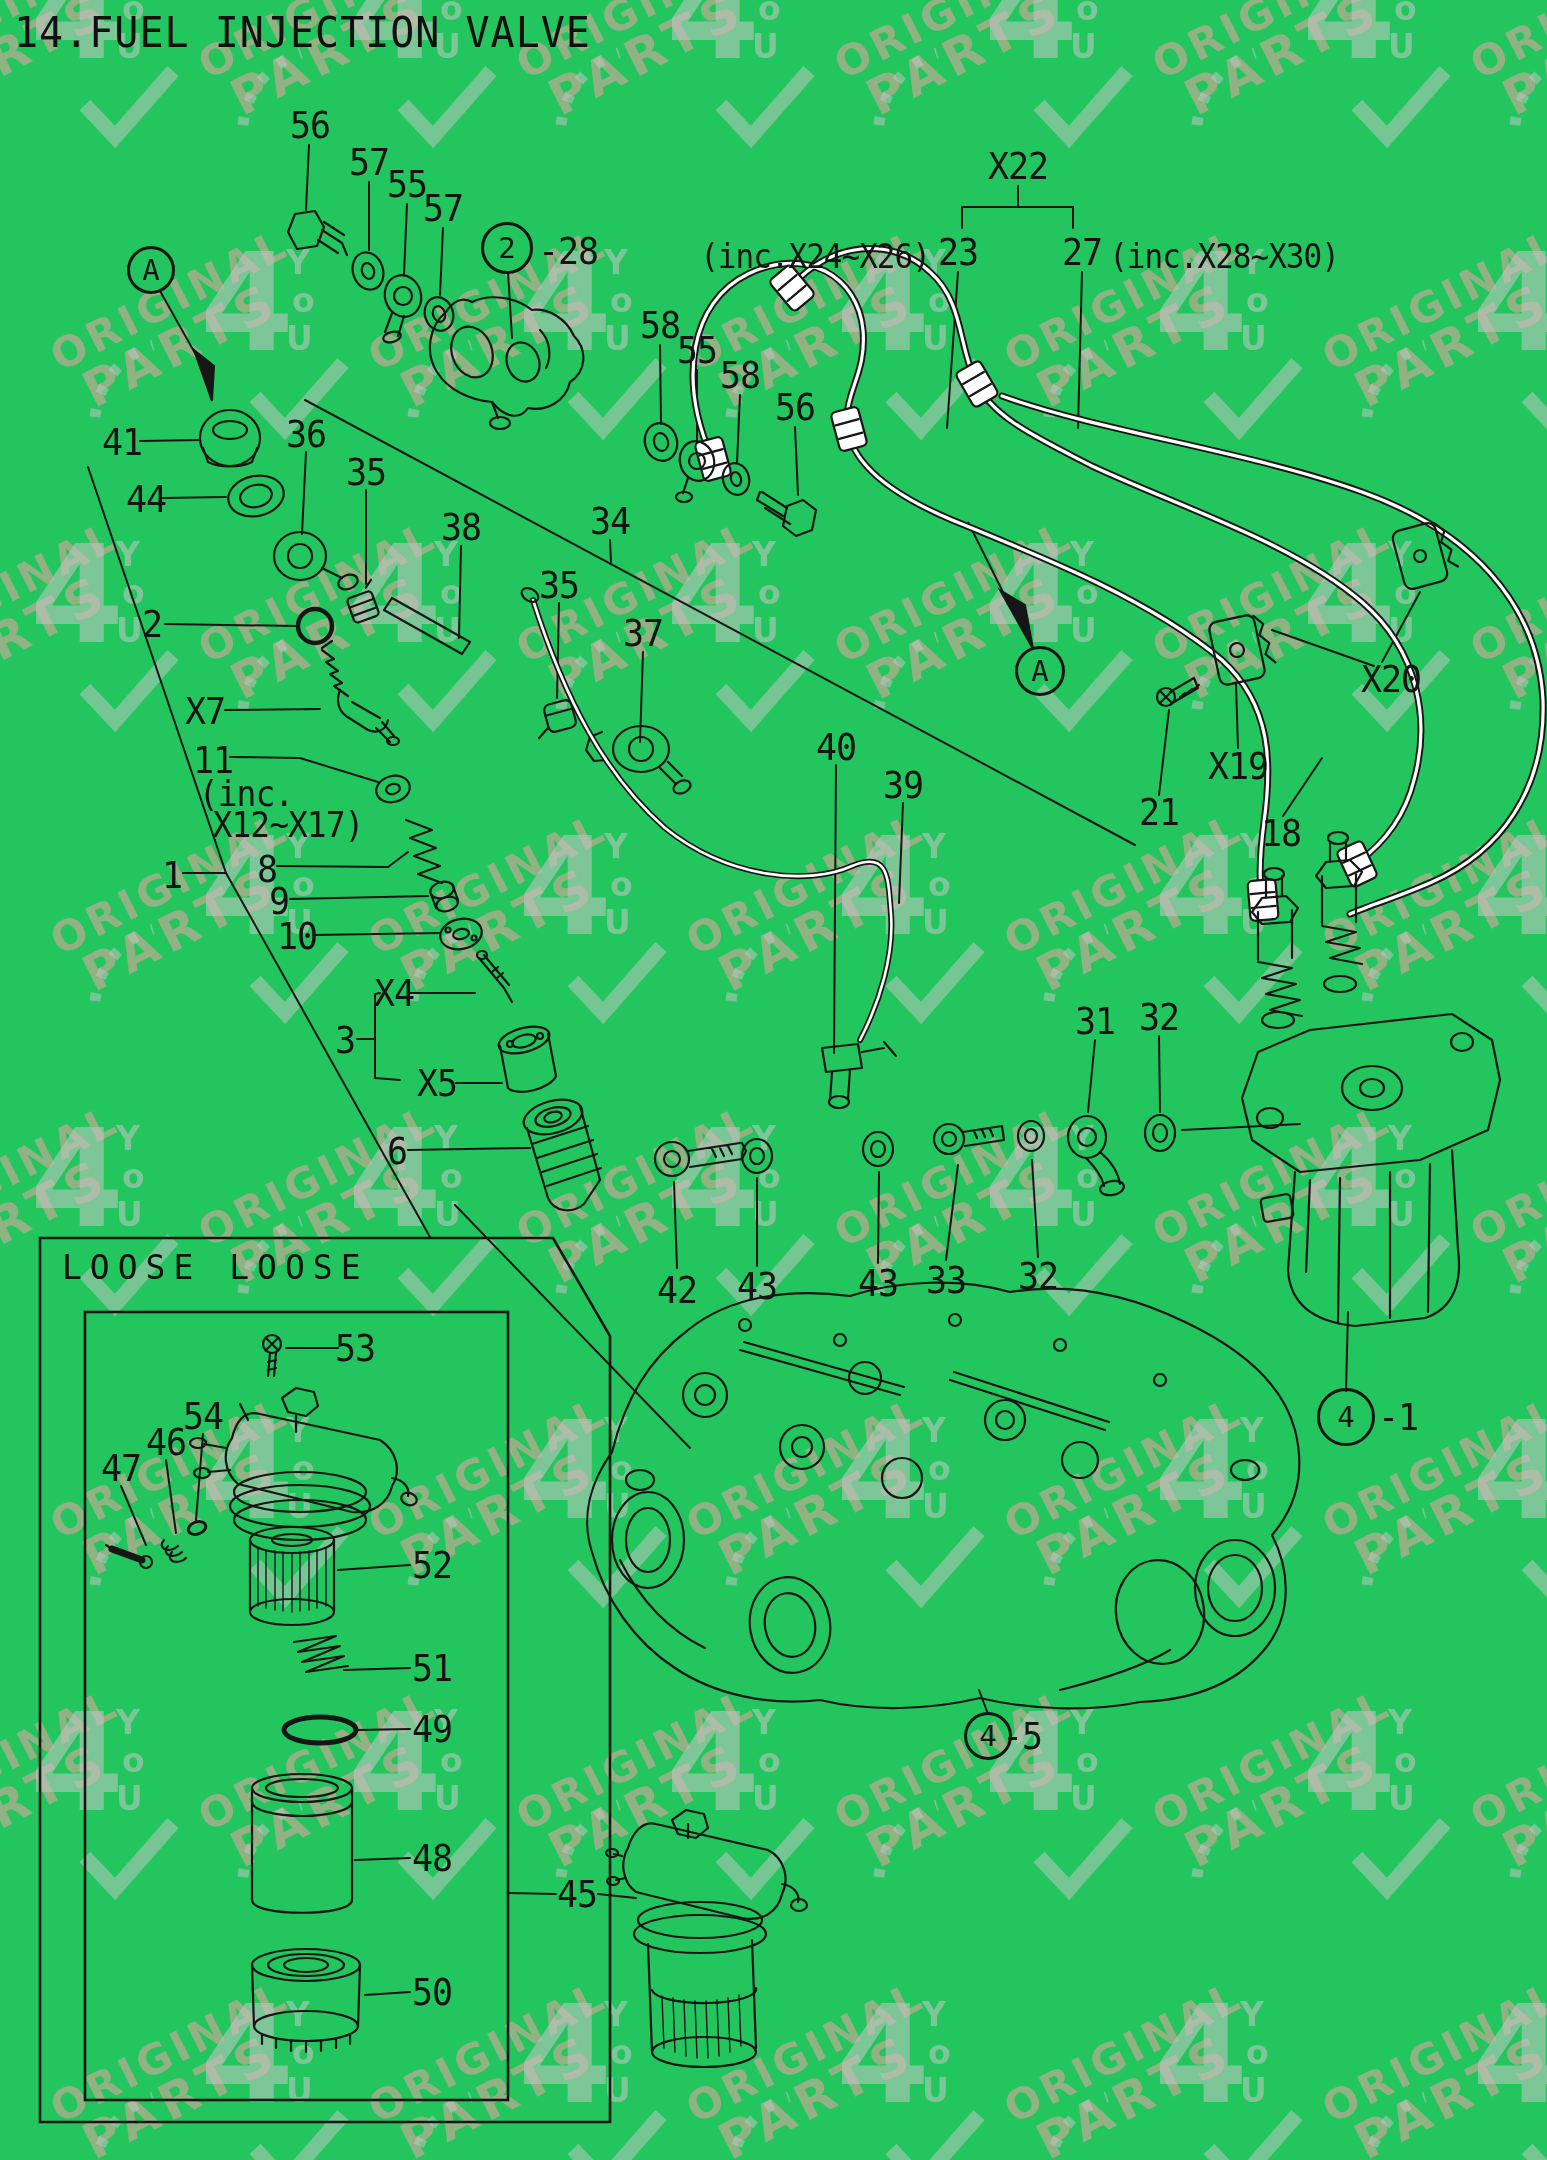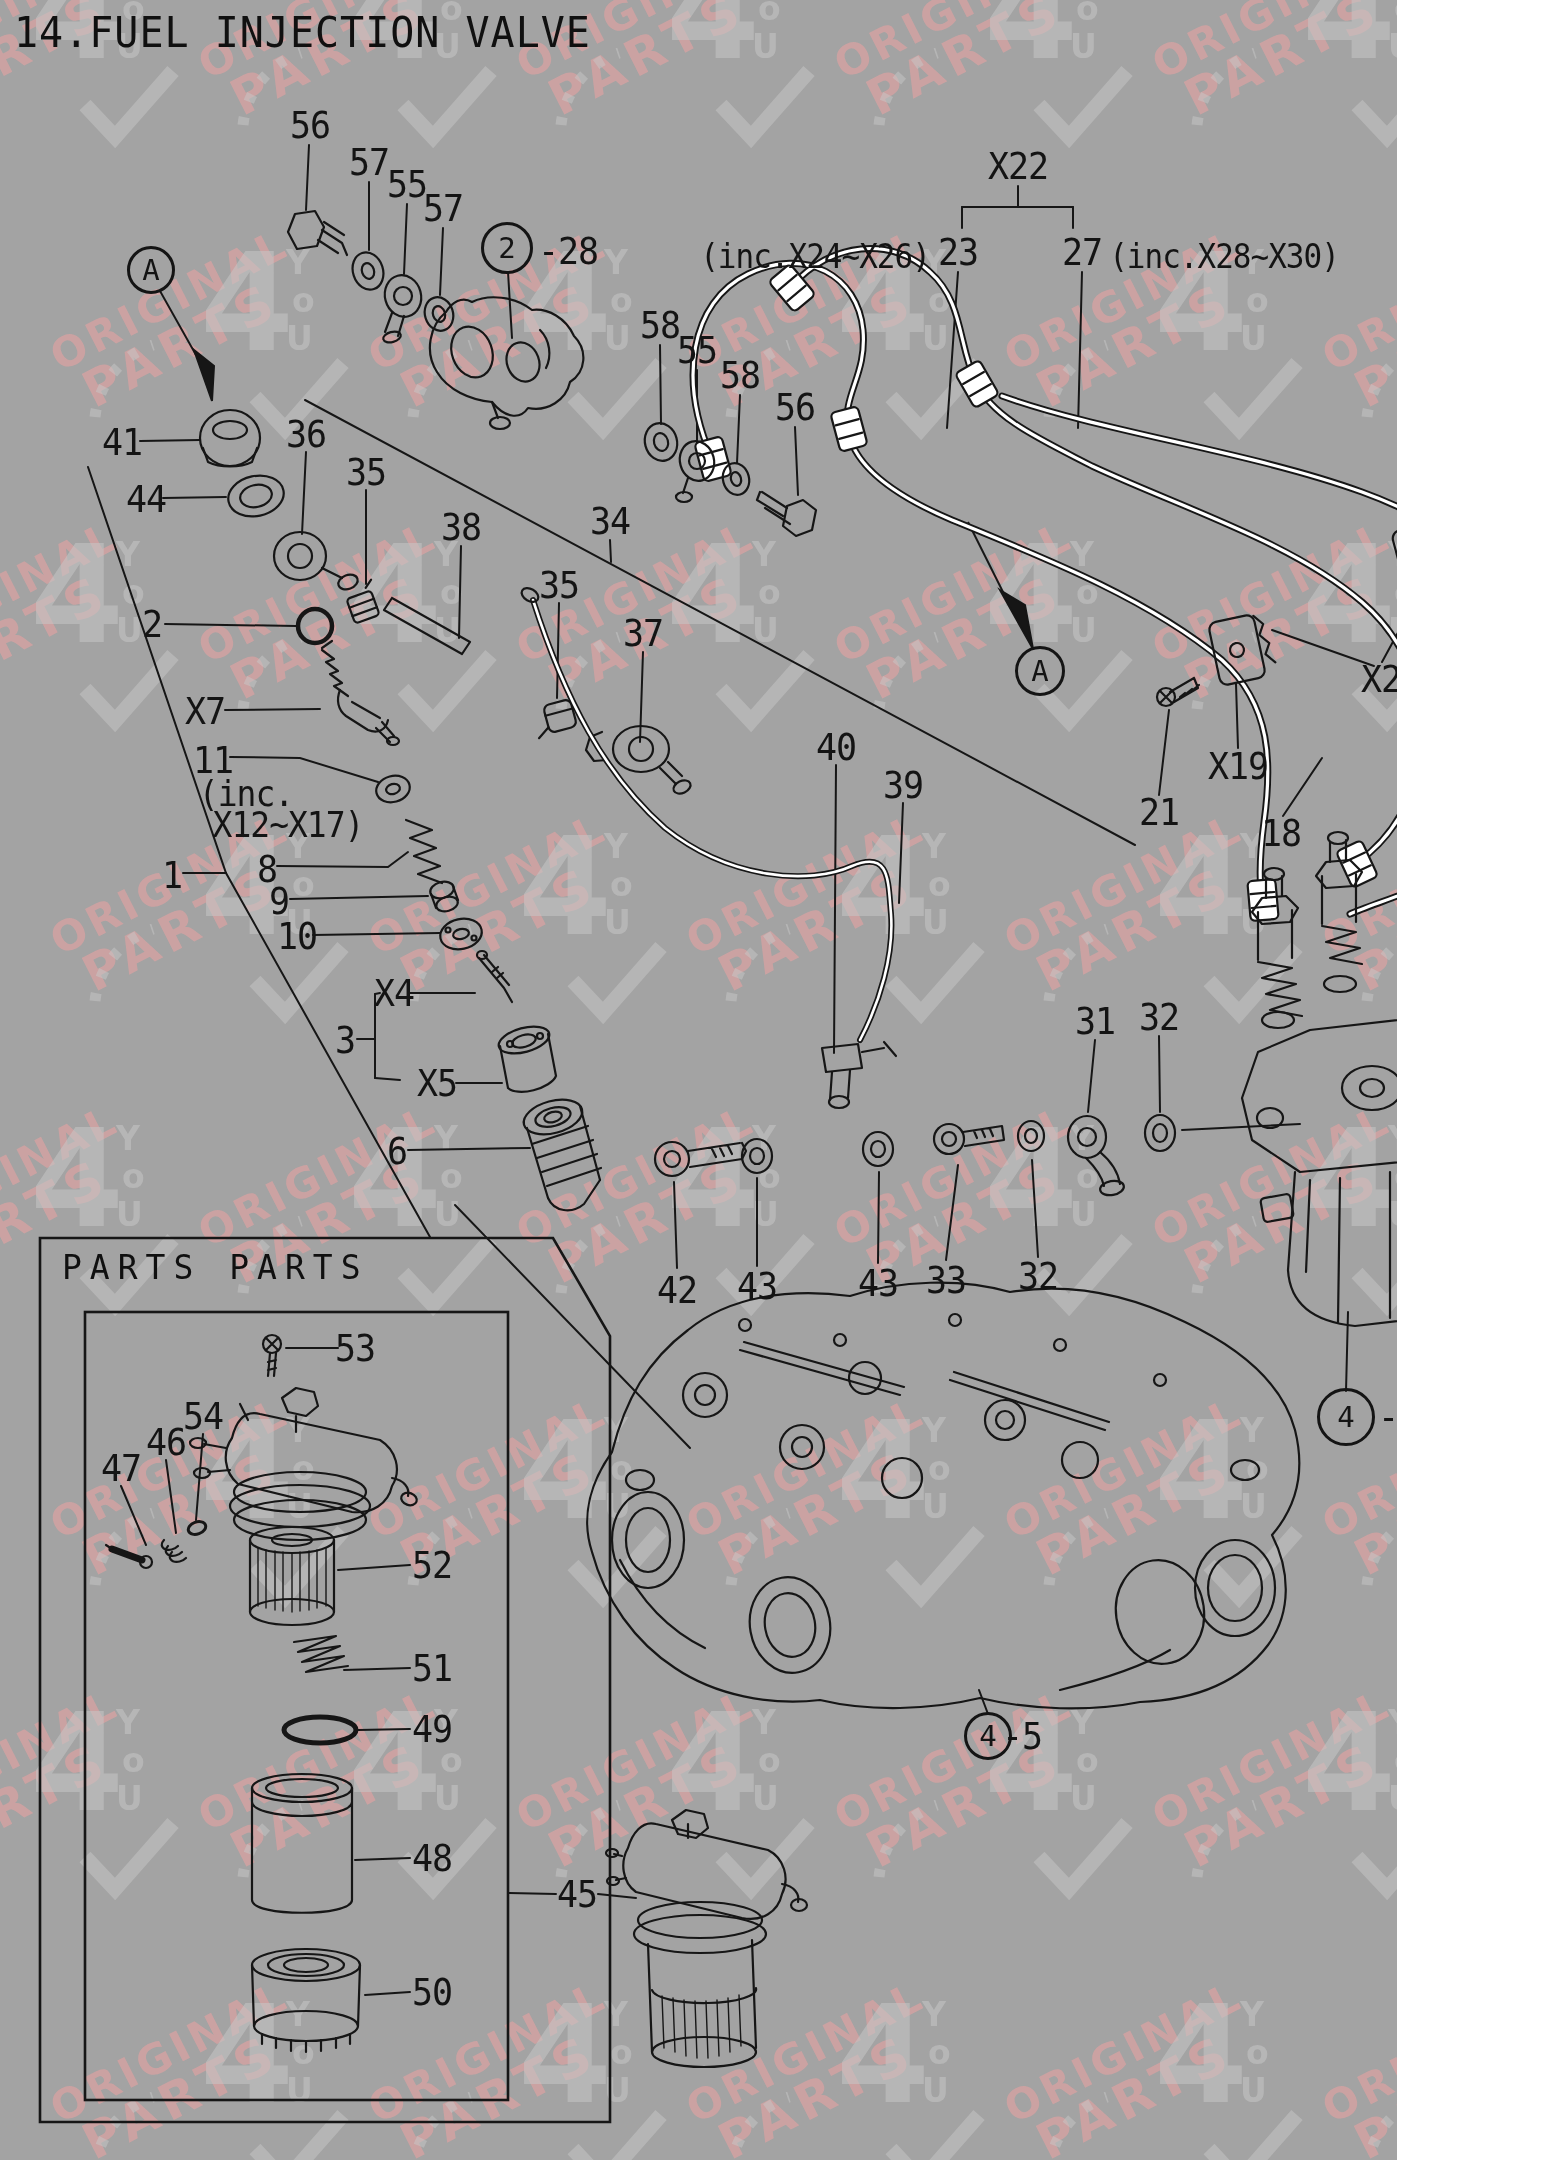--- a/index.html
+++ b/index.html
@@ -1,17 +1,17 @@
 <!DOCTYPE html>
 <html><head>
 <meta charset="utf-8">
 <style>
   html,body{margin:0;padding:0;background:#ffffff;}
   body{width:1547px;height:2160px;overflow:hidden;font-family:"DejaVu Sans Mono",monospace;}
-  #stage{position:relative;width:1397px;height:2160px;background:#a3a3a3;overflow:hidden;}
+  #stage{position:relative;width:1547px;height:2160px;background:#22c55e;overflow:hidden;}
   #wm{position:absolute;left:0;top:0;z-index:0;}
   #art{position:absolute;left:0;top:0;z-index:1;}
   #title{position:absolute;left:14px;top:8px;font-size:40px;letter-spacing:1px;color:#101010;z-index:2;white-space:nowrap;transform:scaleY(1.05);transform-origin:left top;}
   #loose-title{position:absolute;left:62px;top:1248px;font-size:33px;letter-spacing:8px;color:#101010;z-index:2;white-space:nowrap;}
   #footnote{position:absolute;left:964px;top:2102px;font-size:26px;color:#101010;z-index:2;white-space:nowrap;}
   .lbl{position:absolute;transform:translate(-50%,-50%) scaleY(1.08);font-size:35px;color:#141414;z-index:2;white-space:nowrap;letter-spacing:-1px;}
   .circlbl{position:absolute;transform:translate(-50%,-50%);border:3px solid #141414;border-radius:50%;
            display:flex;align-items:center;justify-content:center;font-size:29px;color:#141414;z-index:2;background:transparent;}
 </style>
 </head>
@@ -80,21 +80,21 @@
       <use href="#wmtile" x="1470" y="1682"></use>
       <use href="#wmtile" x="50" y="1974"></use>
       <use href="#wmtile" x="368" y="1974"></use>
       <use href="#wmtile" x="686" y="1974"></use>
       <use href="#wmtile" x="1004" y="1974"></use>
       <use href="#wmtile" x="1322" y="1974"></use>
       <use href="#wmtile" x="1640" y="1974"></use>
     </svg>
 
   <div id="title">14.FUEL INJECTION VALVE</div>
-  <div id="loose-title">PARTS PARTS</div>
+  <div id="loose-title">LOOSE LOOSE</div>
 
   <svg id="art" width="1547" height="2160" viewBox="0 0 1547 2160">
 
     <g stroke="#161616" stroke-width="2" fill="none" stroke-linecap="round">
       <path d="M309,145 L306,210"></path>
         <path d="M369,182 L369,250"></path>
         <path d="M407,204 L404,274"></path>
         <path d="M443,228 L440,295"></path>
       <path d="M508,272 L512,338"></path>
       <path d="M660,345 L661,424"></path>

